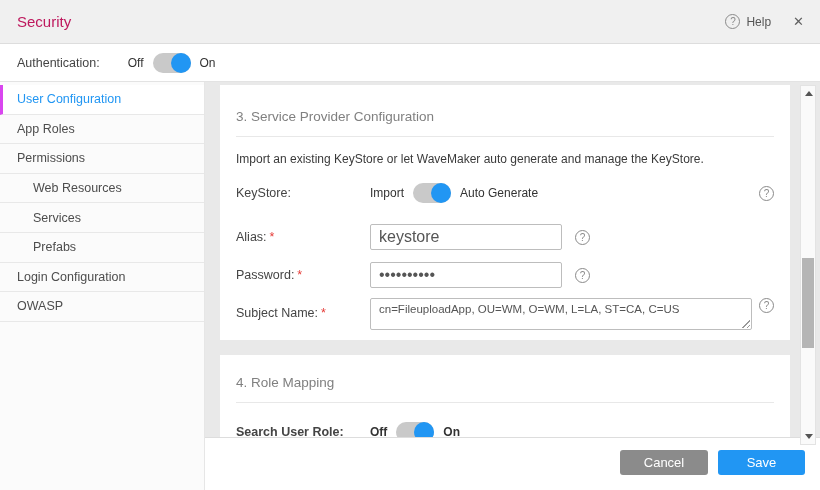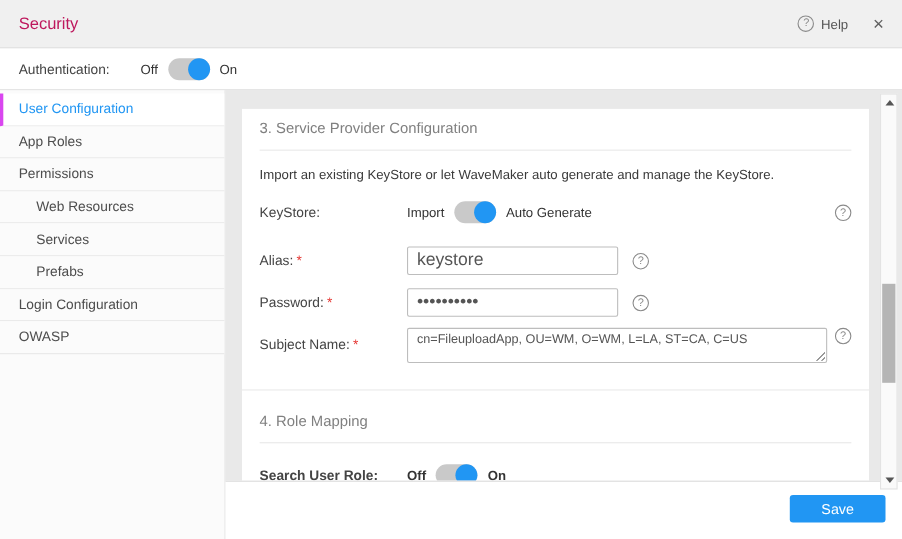--- a/index.html
+++ b/index.html
@@ -60,21 +60,21 @@
   }
   .side-item.sub { padding-left: 33px; }
   .side-item.active {
     background: #fff; color: #2196f3; border-left: 3px solid #d946ef; padding-left: 14px;
   }
 
   .main { flex: 1; position: relative; background: #e9e9e9; min-width: 0; }
 
   
   .card { position: absolute; left: 15px; width: 570px; background: #fff; overflow: hidden; }
-  .card-3 { top: 17px; height: 255px; padding: 4px 16px; }
+  .card-3 { top: 3px; height: 255px; padding: 18px 16px; }
   .card-4 { top: 273px; height: 82px; padding: 14px 16px; }
   .sec-title { font-size: 13.5px; color: #808080; padding: 6px 0 12px 0; border-bottom: 1px solid #e8e8e8; }
   .desc { font-size: 12px; color: #3a3a3a; margin-top: 15px; }
 
   .frow { display: flex; align-items: center; }
   .frow .flabel { width: 134px; flex: 0 0 auto; font-size: 12.5px; color: #444; }
   .req { color: #e53935; margin-left: 3px; }
   .row-keystore { margin-top: 17px; }
   .row-alias { margin-top: 21px; }
   .row-password { margin-top: 12px; }
@@ -213,20 +213,21 @@
             <span class="tg-lbl">Off</span>
             <span class="toggle">
                 <span class="knob"></span>
               </span>
             <span class="tg-lbl">On</span>
           </span>
         </div>
       </div>
 
       <div class="footer">
+        <button class="btn btn-cancel">Cancel</button>
         <button class="btn btn-save">Save</button>
       </div>
 
       <div class="scrollbar">
         <span class="sb-arrow sb-up"></span>
         <span class="sb-thumb"></span>
         <span class="sb-arrow sb-down"></span>
       </div>
 
     </div>

